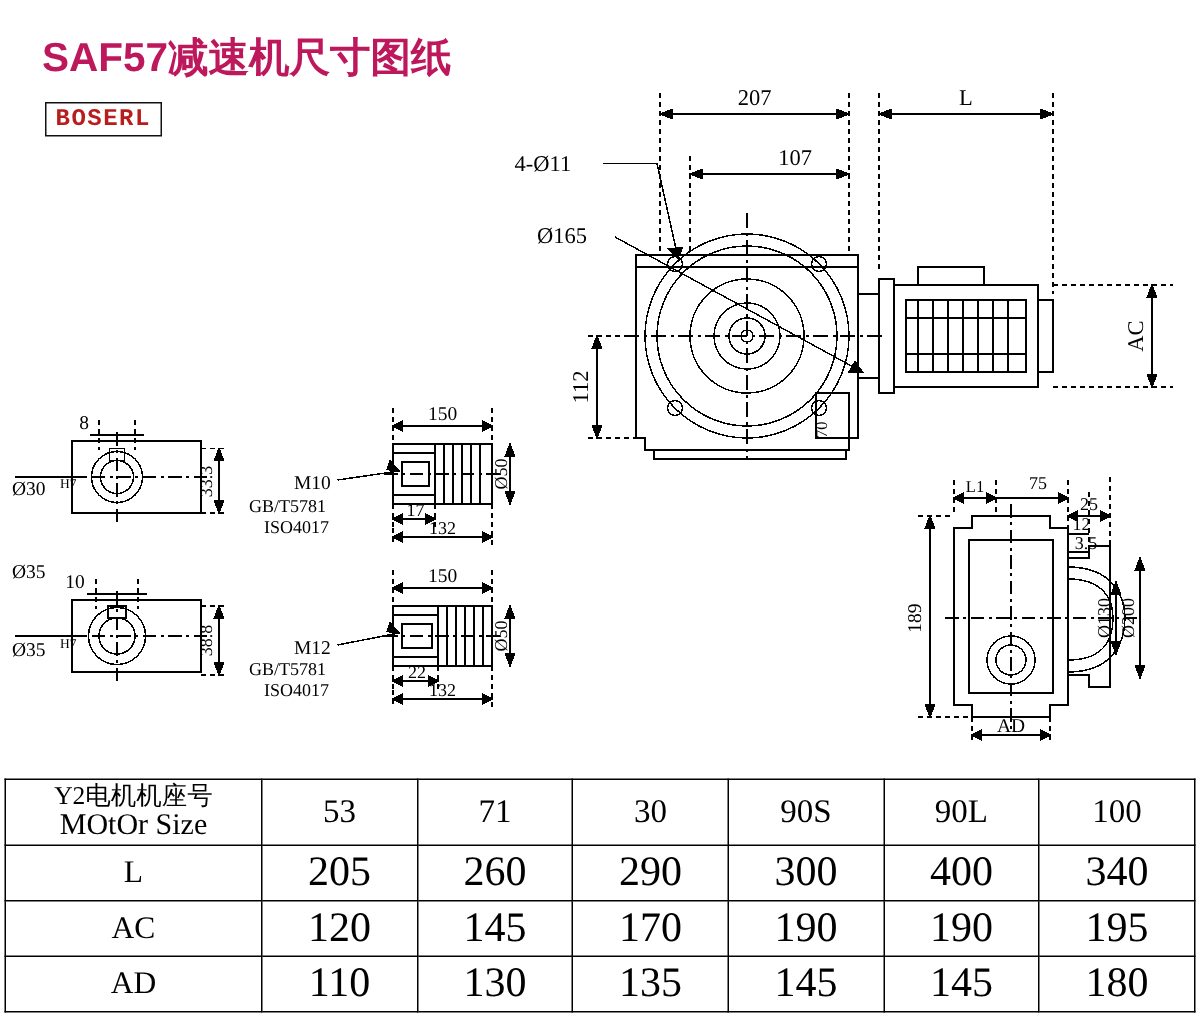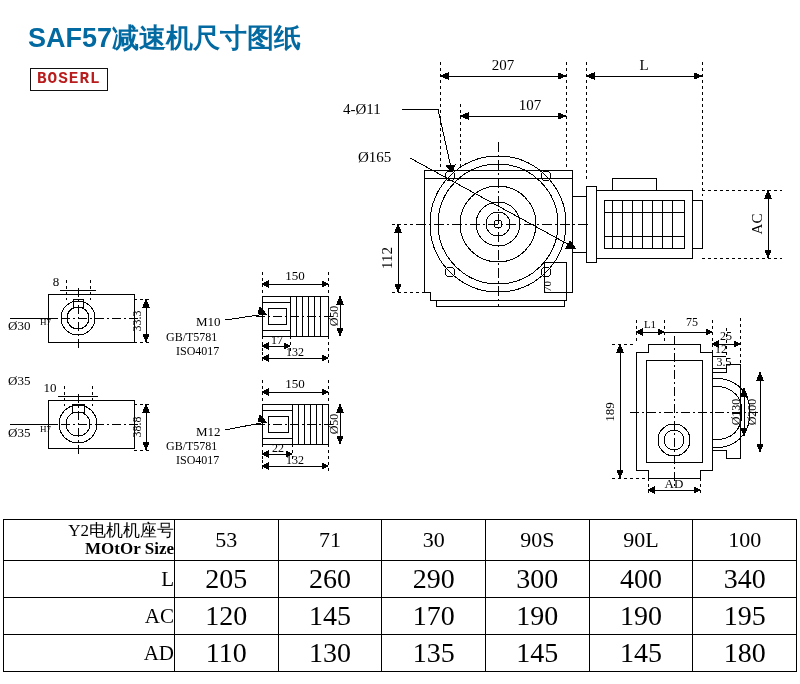--- a/index.html
+++ b/index.html
@@ -9,21 +9,21 @@
     font-family:"Liberation Serif", serif;
     position:relative;
     overflow:hidden;
   }
   .page{position:absolute;left:0;top:0;width:800px;height:684px;}
 
   
   #title{
     position:absolute;left:28px;top:20px;
     font-family:"Liberation Sans", sans-serif;
-    font-weight:bold;font-size:27px;color:#0369a1;
+    font-weight:bold;font-size:27px;color:#be185d;
     letter-spacing:0px;white-space:nowrap;
   }
   #logo{
     position:absolute;left:30px;top:68px;
     border:1px solid #111;
     padding:1px 6px 2px 6px;
     font-family:Liberation Mono, monospace;
     font-weight:bold;font-size:16px;
     color:#b91c1c;background:#fff;
     letter-spacing:1px;
@@ -42,29 +42,28 @@
   #spec-table td{
     border:1px solid #000;
     text-align:center;
     font-size:28px;
     height:36px;
     padding:0;
   }
   #spec-table td.rowhead{
     width:170px;
     font-size:21px;
-    text-align:right;
   }
   #spec-table td.rowhead.two-line{
     line-height:1.05;
     font-size:17px;
     padding:2px 0;
   }
   #spec-table td.rowhead .l1{display:block;font-size:17px;}
-  #spec-table td.rowhead .l2{display:block;font-size:17px;font-weight:bold;}
+  #spec-table td.rowhead .l2{display:block;font-size:20px;}
   #spec-table tr.head td{font-weight:normal;font-size:22px;}
 
   .t{font-family:"Liberation Serif", serif;}
 </style>
 </head>
 <body>
 
 <div class="page">
 
   <div id="title">SAF57减速机尺寸图纸</div>

